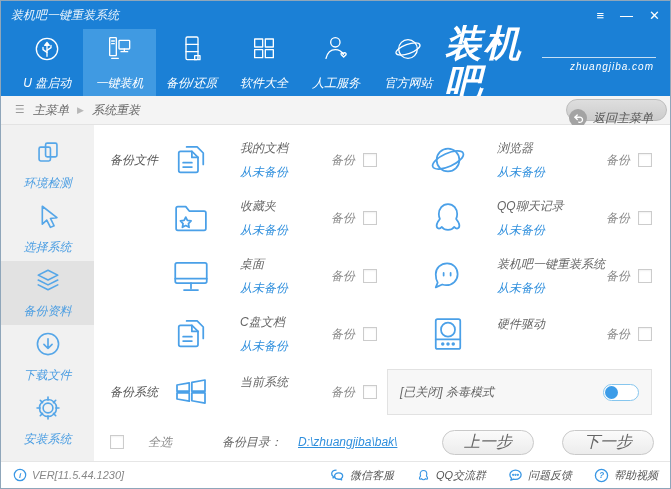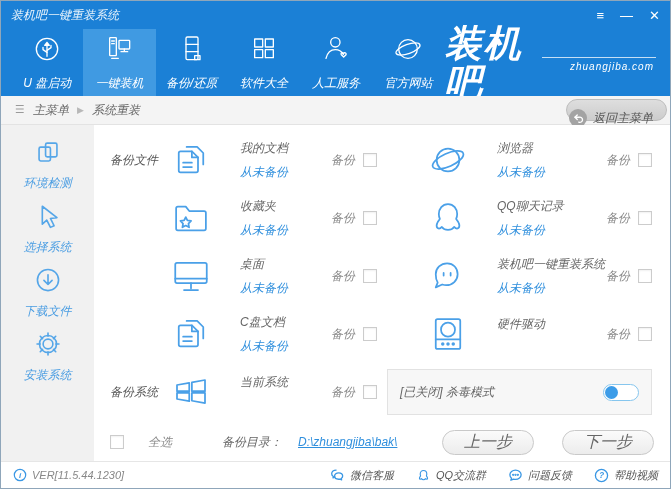--- a/index.html
+++ b/index.html
@@ -200,20 +200,28 @@
               <rect x="5" y="10" width="14" height="17" rx="2"></rect>
               <rect x="13" y="5" width="14" height="17" rx="2"></rect>
             </svg></span>
         <span>环境检测</span>
       </div>
       <div class="side-item">
         <span><svg viewBox="0 0 32 32">
               <path d="M9 4l18 14-8 1 4.5 9-4.5 2-4.5-9L9 26z"></path>
             </svg></span>
         <span>选择系统</span>
+      </div>
+      <div class="side-item active">
+        <span><svg viewBox="0 0 32 32">
+              <path d="M16 4l12 6-12 6L4 10z"></path>
+              <path d="M4 16l12 6 12-6"></path>
+              <path d="M4 22l12 6 12-6"></path>
+            </svg></span>
+        <span>备份资料</span>
       </div>
       <div class="side-item">
         <span><svg viewBox="0 0 32 32">
               <circle cx="16" cy="16" r="13"></circle>
               <path d="M16 9.5v12m0 0l-5-5m5 5l5-5"></path>
             </svg></span>
         <span>下载文件</span>
       </div>
       <div class="side-item">
         <span><svg viewBox="0 0 32 32">

